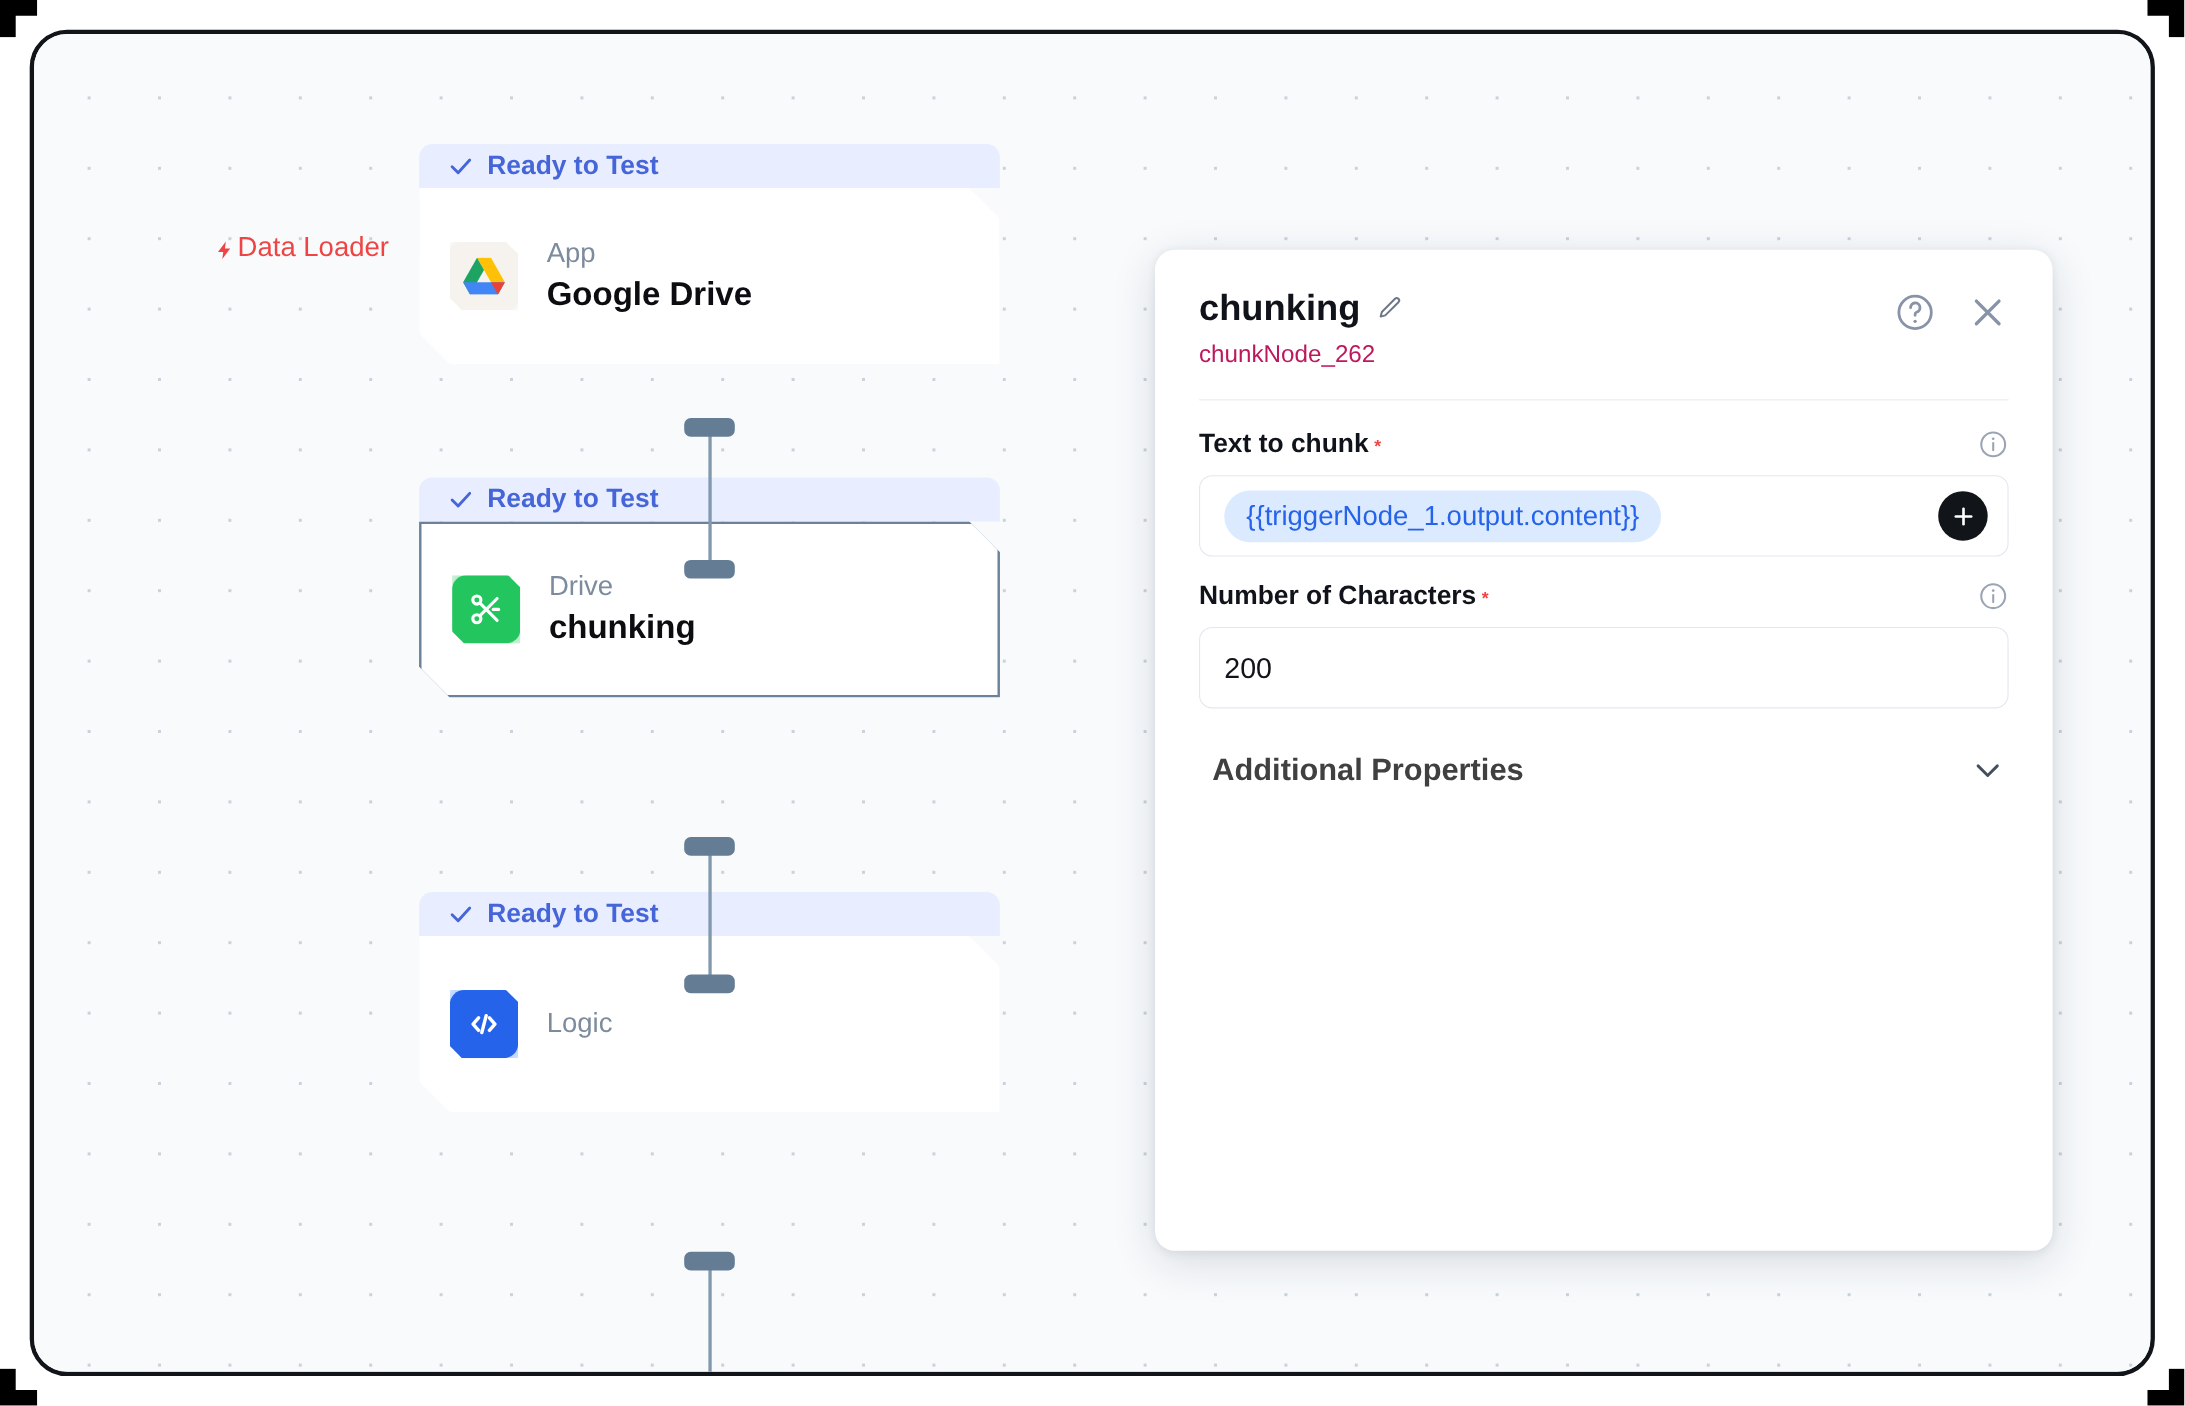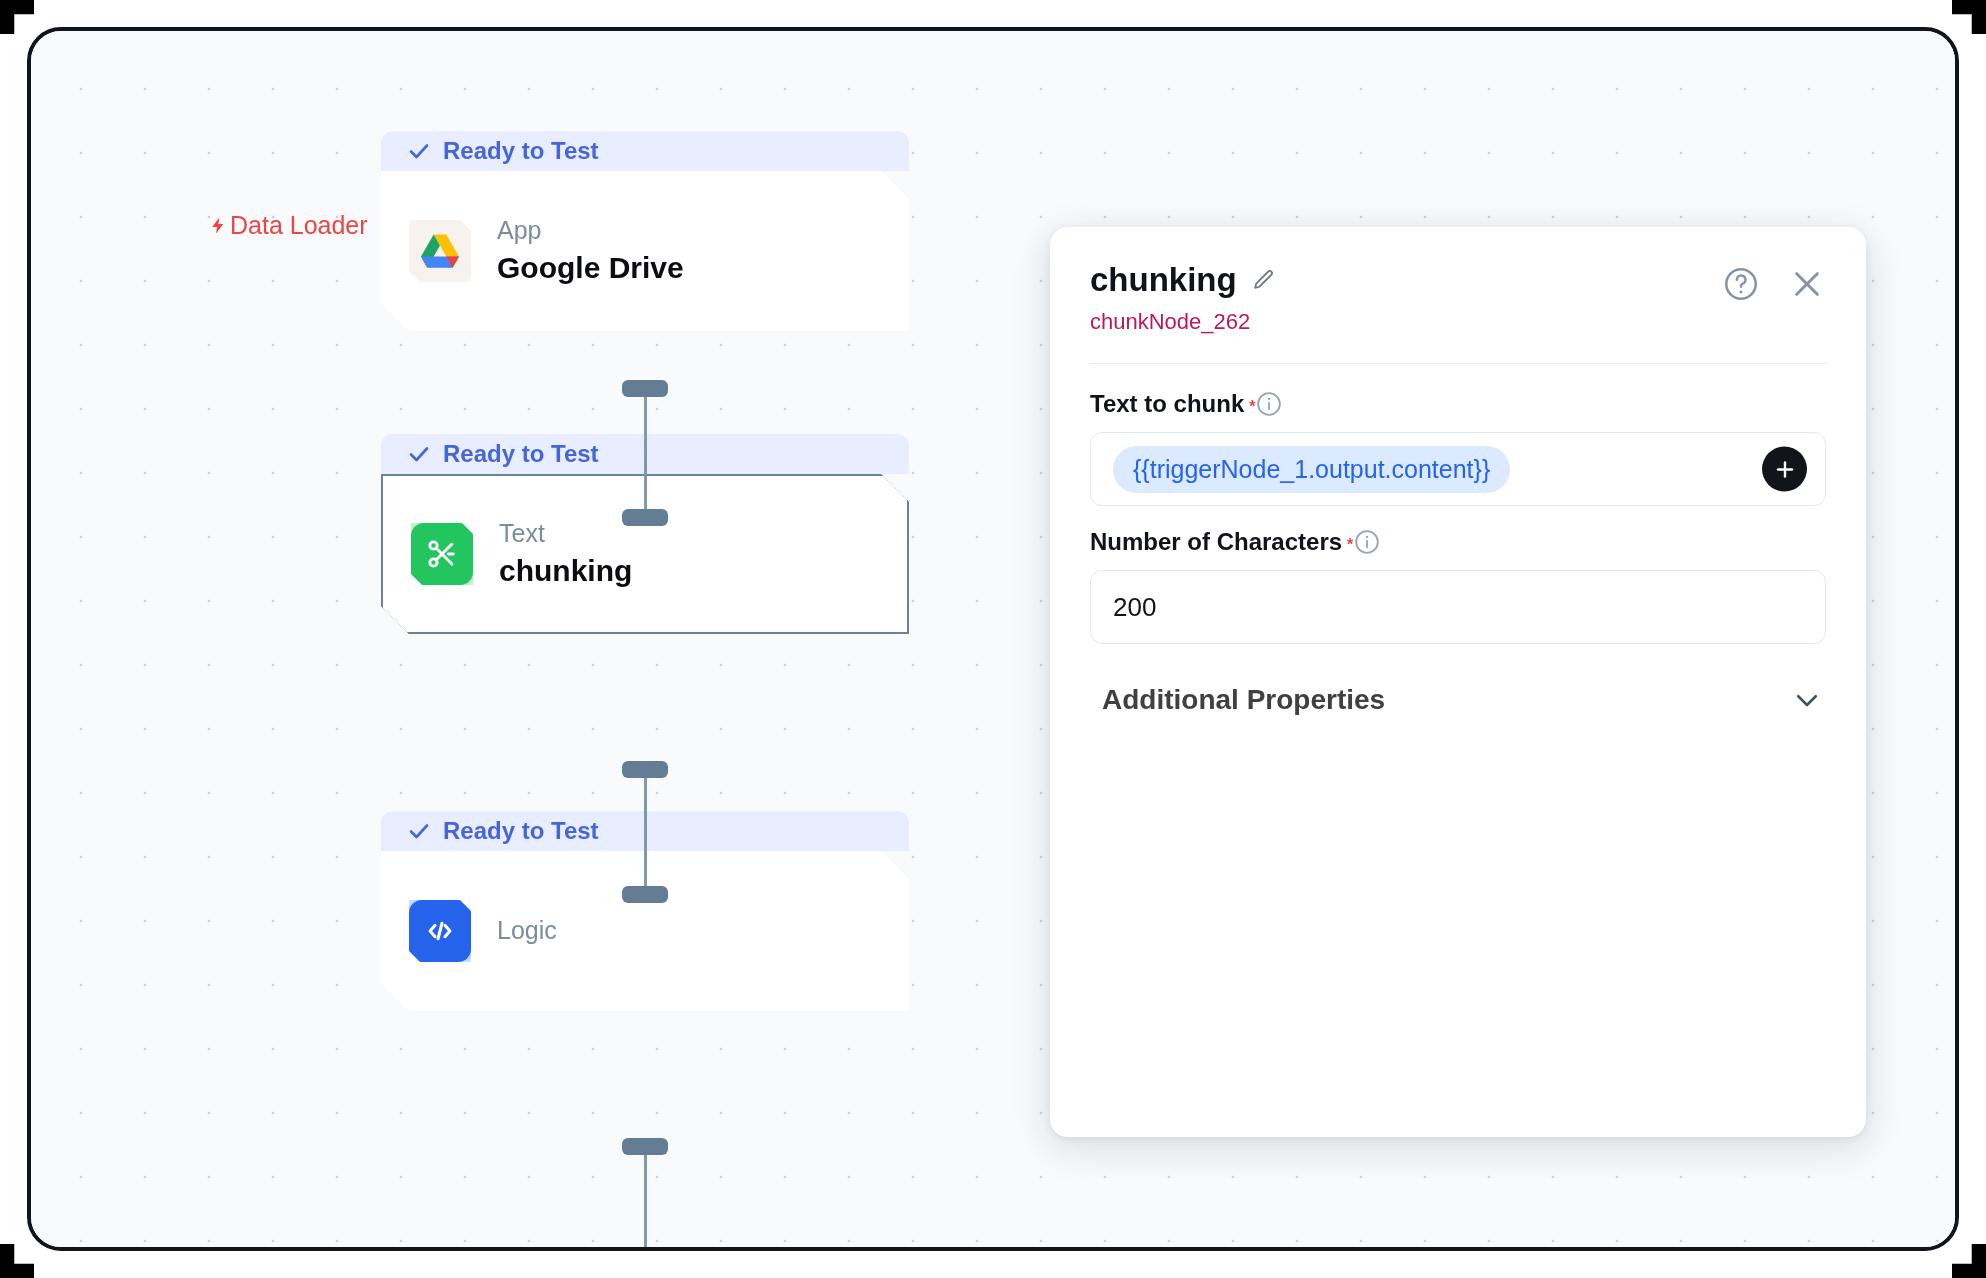--- a/index.html
+++ b/index.html
@@ -138,21 +138,21 @@
     display: flex; align-items: center; gap: 28px;
   }
   .icon-btn { width: 38px; height: 38px; display: flex; align-items: center; justify-content: center; cursor: pointer; }
   .icon-btn svg { width: 100%; height: 100%; }
 
   .panel-divider { height: 1px; background: #e7eaf0; margin: 28px 40px 0 40px; }
 
   .panel-body { padding: 26px 40px 0 40px; overflow: hidden; }
 
   .field { margin-bottom: 22px; }
-  .field-label-row { display: flex; align-items: center; justify-content: flex-start; margin-bottom: 14px; }
+  .field-label-row { display: flex; align-items: center; justify-content: space-between; margin-bottom: 14px; }
   .field-label { font-size: 24px; font-weight: 700; color: #10131a; }
   .req-star { color: #ef4444; font-weight: 700; margin-left: 5px; }
   .info-icon { width: 28px; height: 28px; display: inline-flex; cursor: pointer; }
   .info-icon svg { width: 100%; height: 100%; }
 
   .input-box {
     position: relative;
     min-height: 74px;
     border: 1.5px solid #e3e7ee;
     border-radius: 12px;
@@ -200,21 +200,21 @@
 <body>
 
 <div class="corner-mark tl"></div>
 <div class="corner-mark tr"></div>
 <div class="corner-mark bl"></div>
 <div class="corner-mark br"></div>
 
 <div class="app-frame">
   <div class="canvas">
 
-    <div class="canvas-label" style="left:178px; top:180px;">
+    <div class="canvas-label" style="left:164px; top:180px;align-items:flex-end;">
       <span class="bolt-icon">
         <svg viewBox="0 0 24 24" fill="#ef4444">
             <path d="M13 2 4 14h6l-1 8 9-12h-6l1-8z"></path>
           </svg>
       </span>
       <span>Data Loader</span>
     </div>
 
     <div class="node-wrap" style="left:350px; top:100px;">
       <div class="node-status">
@@ -259,21 +259,21 @@
         <div class="node-icon green">
           <svg width="34" height="34" viewBox="0 0 24 24" fill="none" stroke="#ffffff" stroke-width="2" stroke-linecap="round" stroke-linejoin="round">
             <circle cx="6" cy="6" r="2.6"></circle>
             <circle cx="6" cy="18" r="2.6"></circle>
             <line x1="8" y1="8" x2="19" y2="19"></line>
             <line x1="8" y1="16" x2="19" y2="5"></line>
             <line x1="16.5" y1="12" x2="20" y2="12"></line>
           </svg>
         </div>
         <div class="node-text">
-          <span class="node-kind">Text</span>
+          <span class="node-kind">Drive</span>
           <span class="node-title">chunking</span>
         </div>
       </div>
     </div>
 
     <div class="handle" style="left:591px; top:730px;"></div>
     <div class="edge-line" style="left:612.5px; top:742px; height:120px;"></div>
     <div class="handle" style="left:591px; top:855px;"></div>
 
     <div class="node-wrap" style="left:350px; top:780px;">

